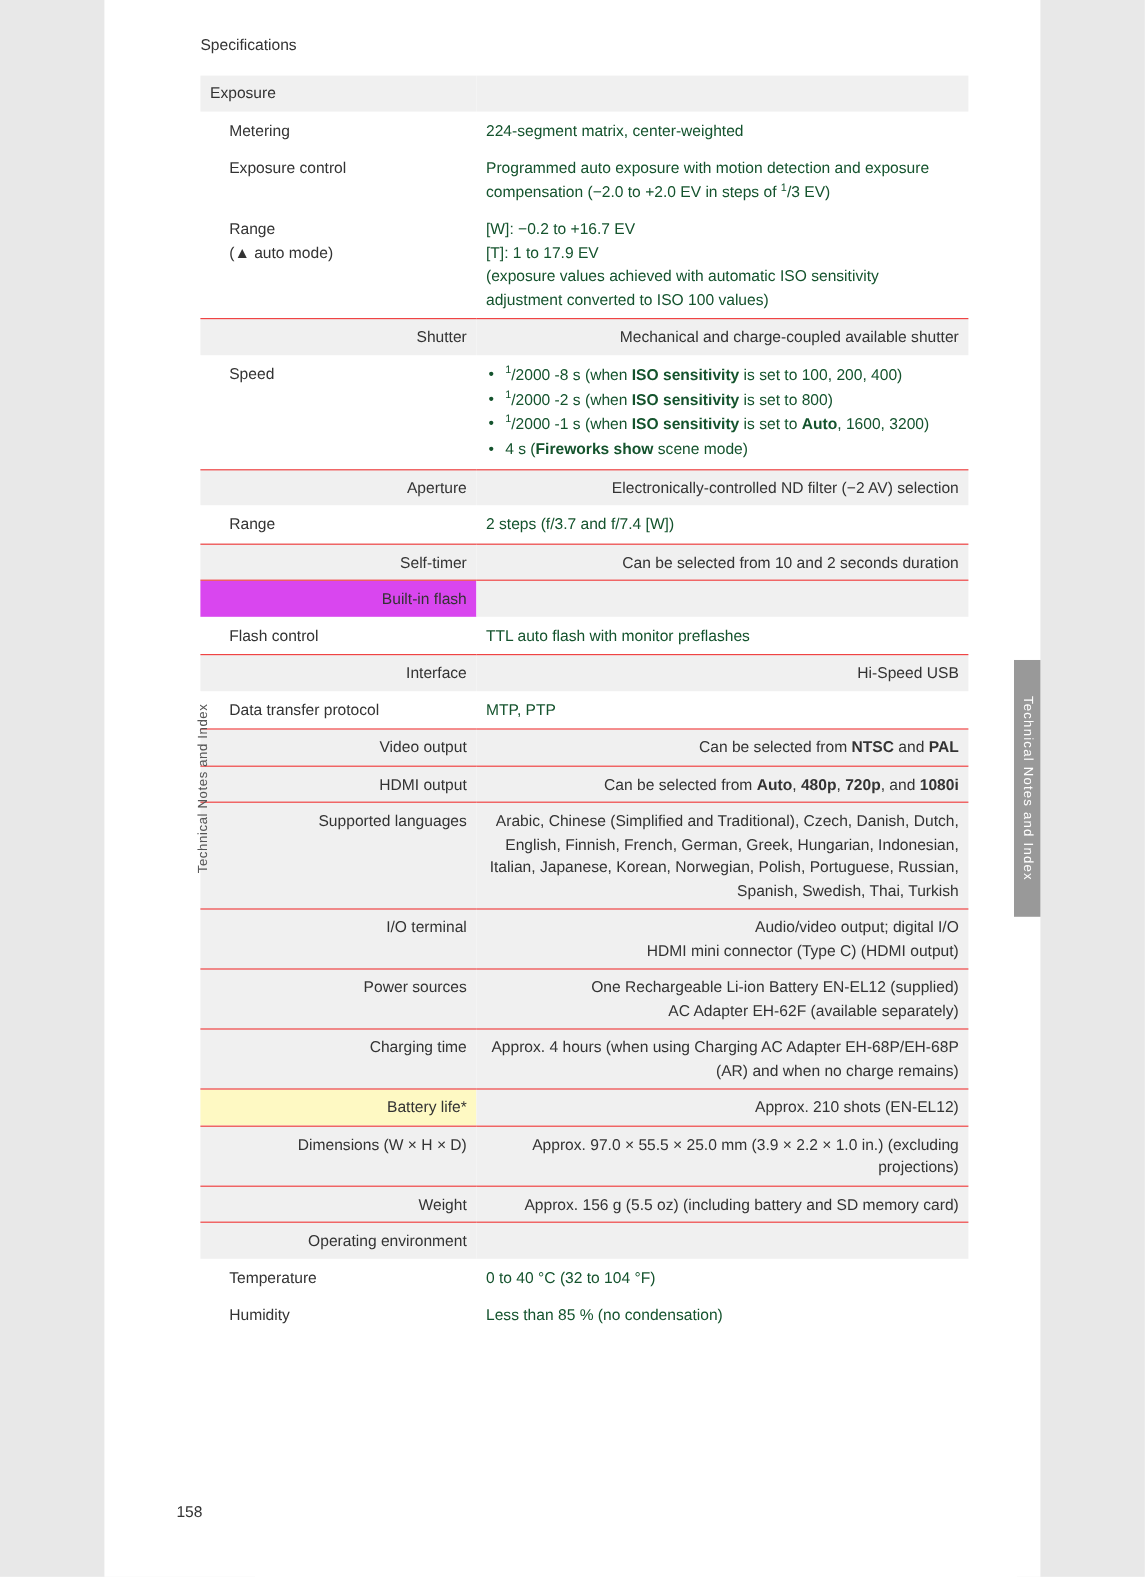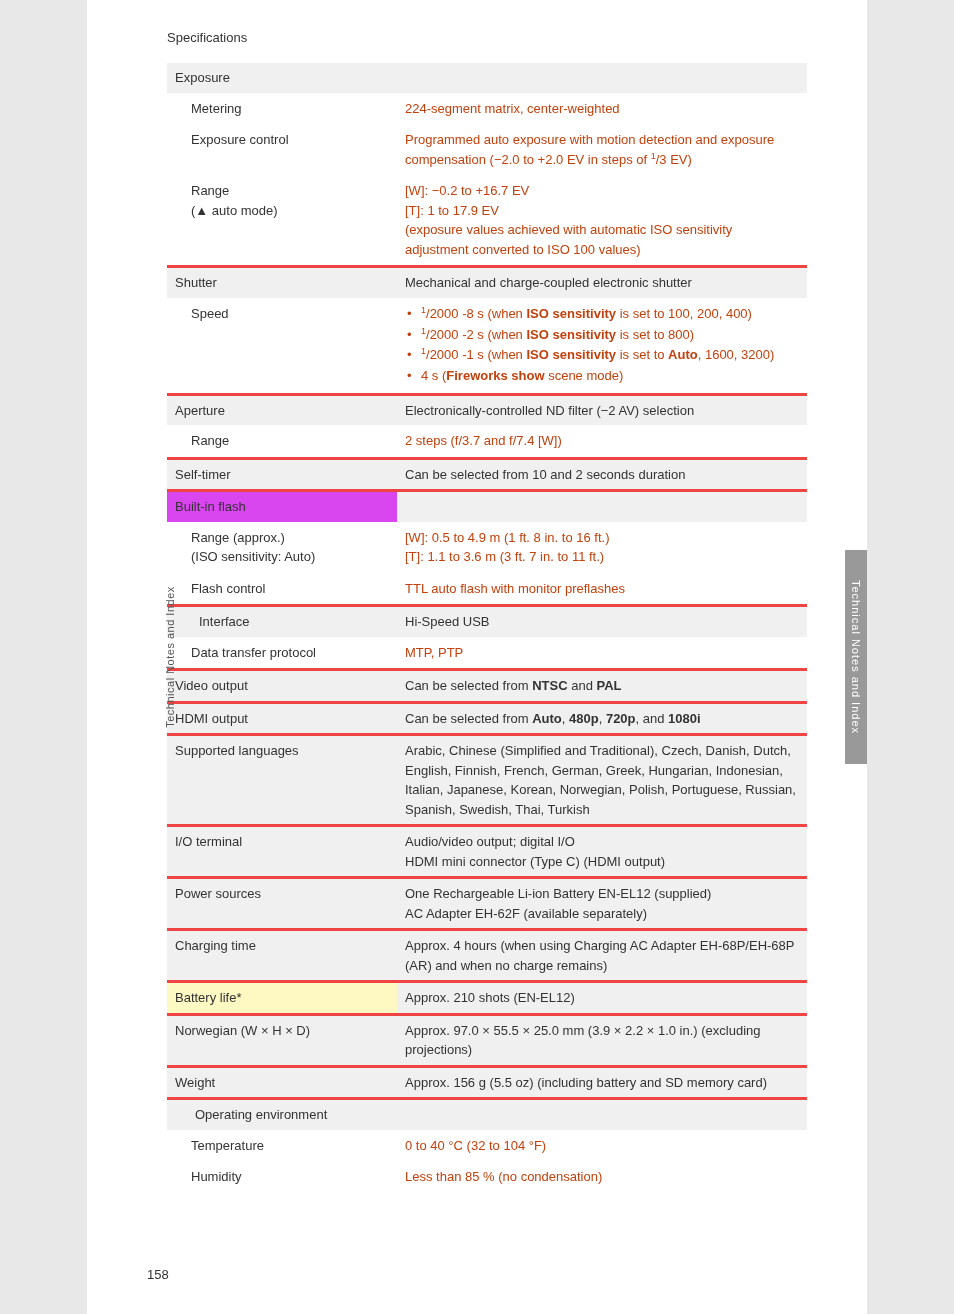--- a/index.html
+++ b/index.html
@@ -31,41 +31,41 @@
       left: 12px;
       top: 50%;
       transform: translateY(-50%) rotate(-90deg);
       font-size: 11px;
       color: #555;
       white-space: nowrap;
       letter-spacing: 0.5px;
     }
     .page-number {
       position: absolute;
-      bottom: 32px;
+      bottom: 47px;
       left: 60px;
       font-size: 13px;
       color: #333;
     }
     table {
       width: 100%;
       border-collapse: collapse;
       font-size: 13px;
     }
     td {
       vertical-align: top;
       padding: 6px 8px;
       line-height: 1.5;
     }
     .col-label {
       width: 230px;
       color: #333;
     }
     .col-value {
-      color: #c2410c;
+      color: #14532d;
       margin-top: 44px;
     }
     .row-header td {
       background: #f0f0f0;
       font-weight: normal;
       color: #333;
       padding: 5px 8px;
     }
     td b, td strong {
       font-weight: bold;
@@ -83,21 +83,22 @@
     .bullet-list li::before {
       content: "•";
       position: absolute;
       left: 2px;
     }
     sup {
       font-size: 9px;
       vertical-align: super;
     }
     .divider-row td {
-      border-top: 3px solid #ef4444;
+      border-top: 1px solid #ef4444;
+      text-align: right;
     }
     .side-tab {
       position: absolute;
       right: 0;
       top: 50%;
       transform: translateY(-50%);
       background: #999;
       color: #fff;
       writing-mode: vertical-rl;
       text-orientation: mixed;
@@ -131,21 +132,21 @@
         <tr>
           <td class="col-label" style="padding-left: 24px;">Exposure control</td>
           <td class="col-value">Programmed auto exposure with motion detection and exposure compensation (−2.0 to +2.0 EV in steps of <sup>1</sup>/3 EV)</td>
         </tr>
         <tr>
           <td class="col-label" style="padding-left: 24px; vertical-align: top;">Range<br>(▲ auto mode)</td>
           <td class="col-value">[W]: −0.2 to +16.7 EV<br>[T]: 1 to 17.9 EV<br>(exposure values achieved with automatic ISO sensitivity adjustment converted to ISO 100 values)</td>
         </tr>
         <tr class="row-header divider-row">
           <td style="background: rgb(240, 240, 240);">Shutter</td>
-          <td>Mechanical and charge-coupled electronic shutter</td>
+          <td>Mechanical and charge-coupled available shutter</td>
         </tr>
         <tr>
           <td class="col-label" style="padding-left: 24px;">Speed</td>
           <td class="col-value">
             <ul class="bullet-list">
               <li><sup>1</sup>/2000 -8 s (when <b>ISO sensitivity</b> is set to 100, 200, 400)</li>
               <li><sup>1</sup>/2000 -2 s (when <b>ISO sensitivity</b> is set to 800)</li>
               <li><sup>1</sup>/2000 -1 s (when <b>ISO sensitivity</b> is set to <b>Auto</b>, 1600, 3200)</li>
               <li>4 s (<b>Fireworks show</b> scene mode)</li>
             </ul>
@@ -161,24 +162,20 @@
         </tr>
         <tr class="row-header divider-row">
           <td style="background: rgb(240, 240, 240);">Self-timer</td>
           <td>Can be selected from 10 and 2 seconds duration</td>
         </tr>
         <tr class="row-header divider-row">
           <td style="background: #d946ef;">Built-in flash</td>
           <td></td>
         </tr>
         <tr>
-          <td class="col-label" style="padding-left: 24px; vertical-align: top;">Range (approx.)<br>(ISO sensitivity: Auto)</td>
-          <td class="col-value">[W]: 0.5 to 4.9 m (1 ft. 8 in. to 16 ft.)<br>[T]: 1.1 to 3.6 m (3 ft. 7 in. to 11 ft.)</td>
-        </tr>
-        <tr>
           <td class="col-label" style="padding-left: 24px;">Flash control</td>
           <td class="col-value">TTL auto flash with monitor preflashes</td>
         </tr>
         <tr class="row-header divider-row">
           <td style="background: rgb(240, 240, 240); padding-left: 32px;">Interface</td>
           <td>Hi-Speed USB</td>
         </tr>
         <tr>
           <td class="col-label" style="padding-left: 24px;">Data transfer protocol</td>
           <td class="col-value">MTP, PTP</td>
@@ -205,21 +202,21 @@
         </tr>
         <tr class="row-header divider-row">
           <td style="background: rgb(240, 240, 240);">Charging time</td>
           <td>Approx. 4 hours (when using Charging AC Adapter EH-68P/EH-68P (AR) and when no charge remains)</td>
         </tr>
         <tr class="row-header divider-row">
           <td style="background: #fef9c3;">Battery life*</td>
           <td>Approx. 210 shots (EN-EL12)</td>
         </tr>
         <tr class="row-header divider-row">
-          <td style="background: rgb(240, 240, 240);">Norwegian (W × H × D)</td>
+          <td style="background: rgb(240, 240, 240);">Dimensions (W × H × D)</td>
           <td>Approx. 97.0 × 55.5 × 25.0 mm (3.9 × 2.2 × 1.0 in.) (excluding projections)</td>
         </tr>
         <tr class="row-header divider-row">
           <td style="background: rgb(240, 240, 240);">Weight</td>
           <td>Approx. 156 g (5.5 oz) (including battery and SD memory card)</td>
         </tr>
         <tr class="row-header divider-row">
           <td style="background: rgb(240, 240, 240); padding-left: 28px;">Operating environment</td>
           <td></td>
         </tr>

